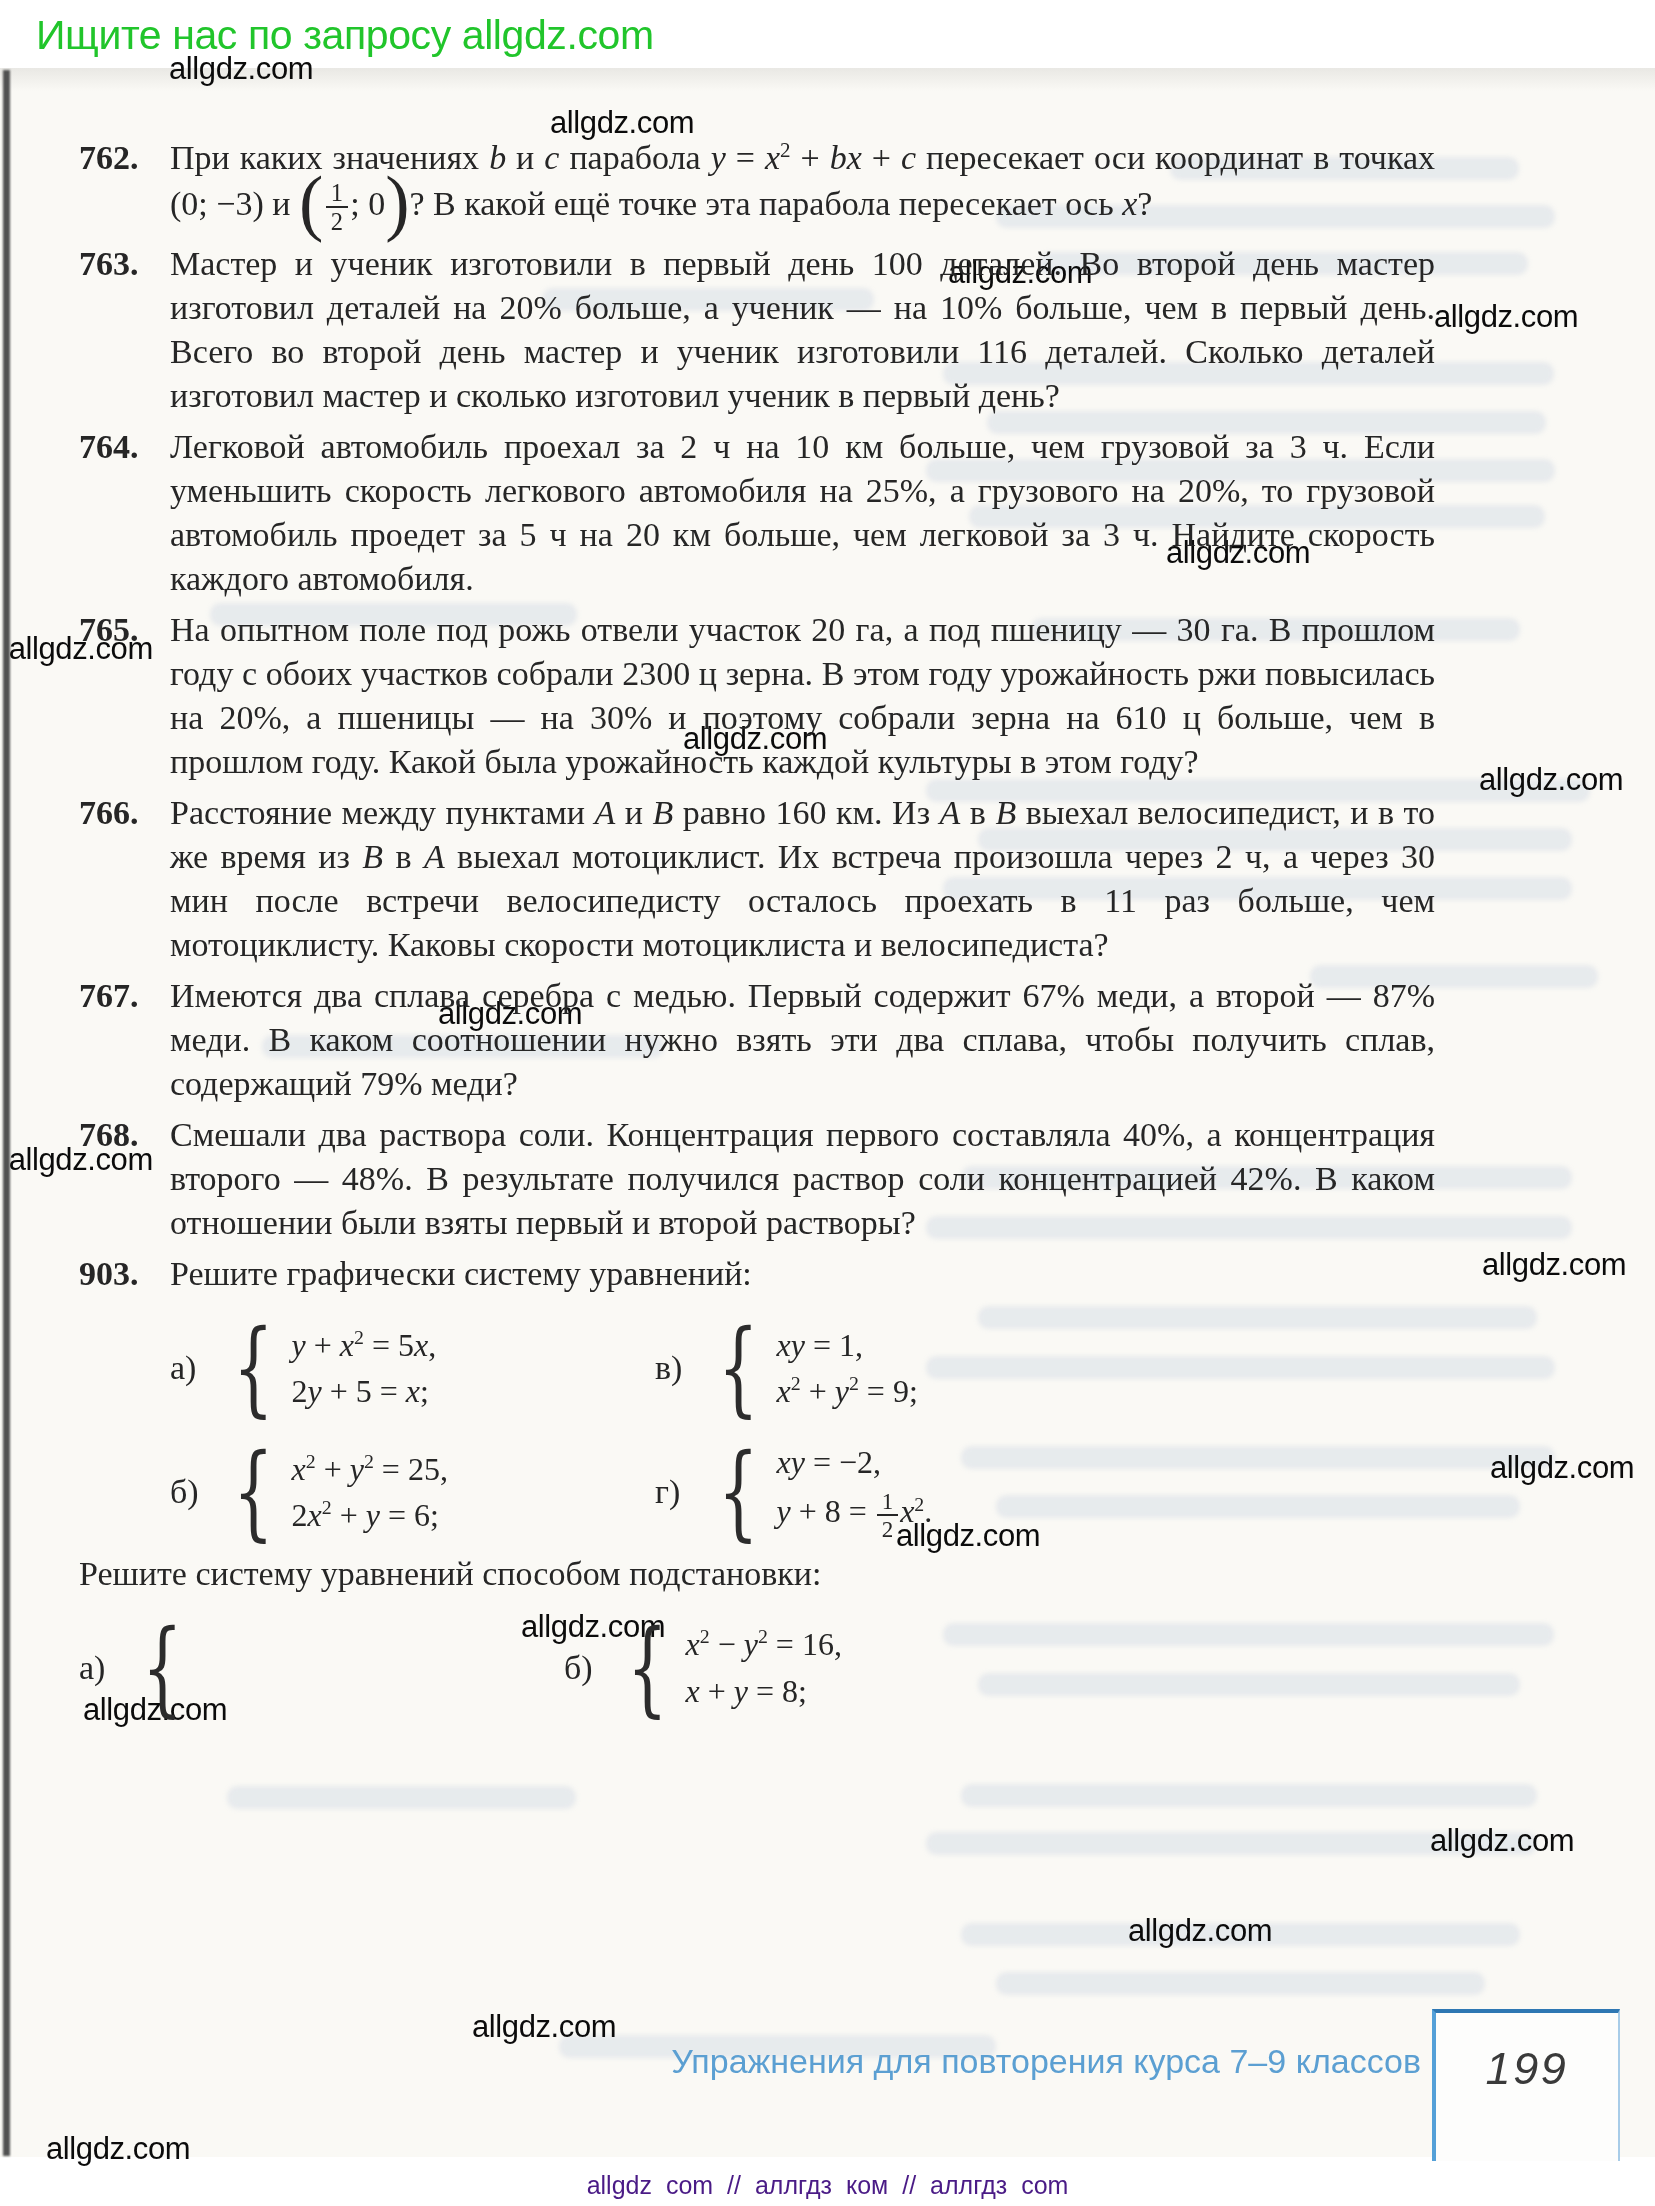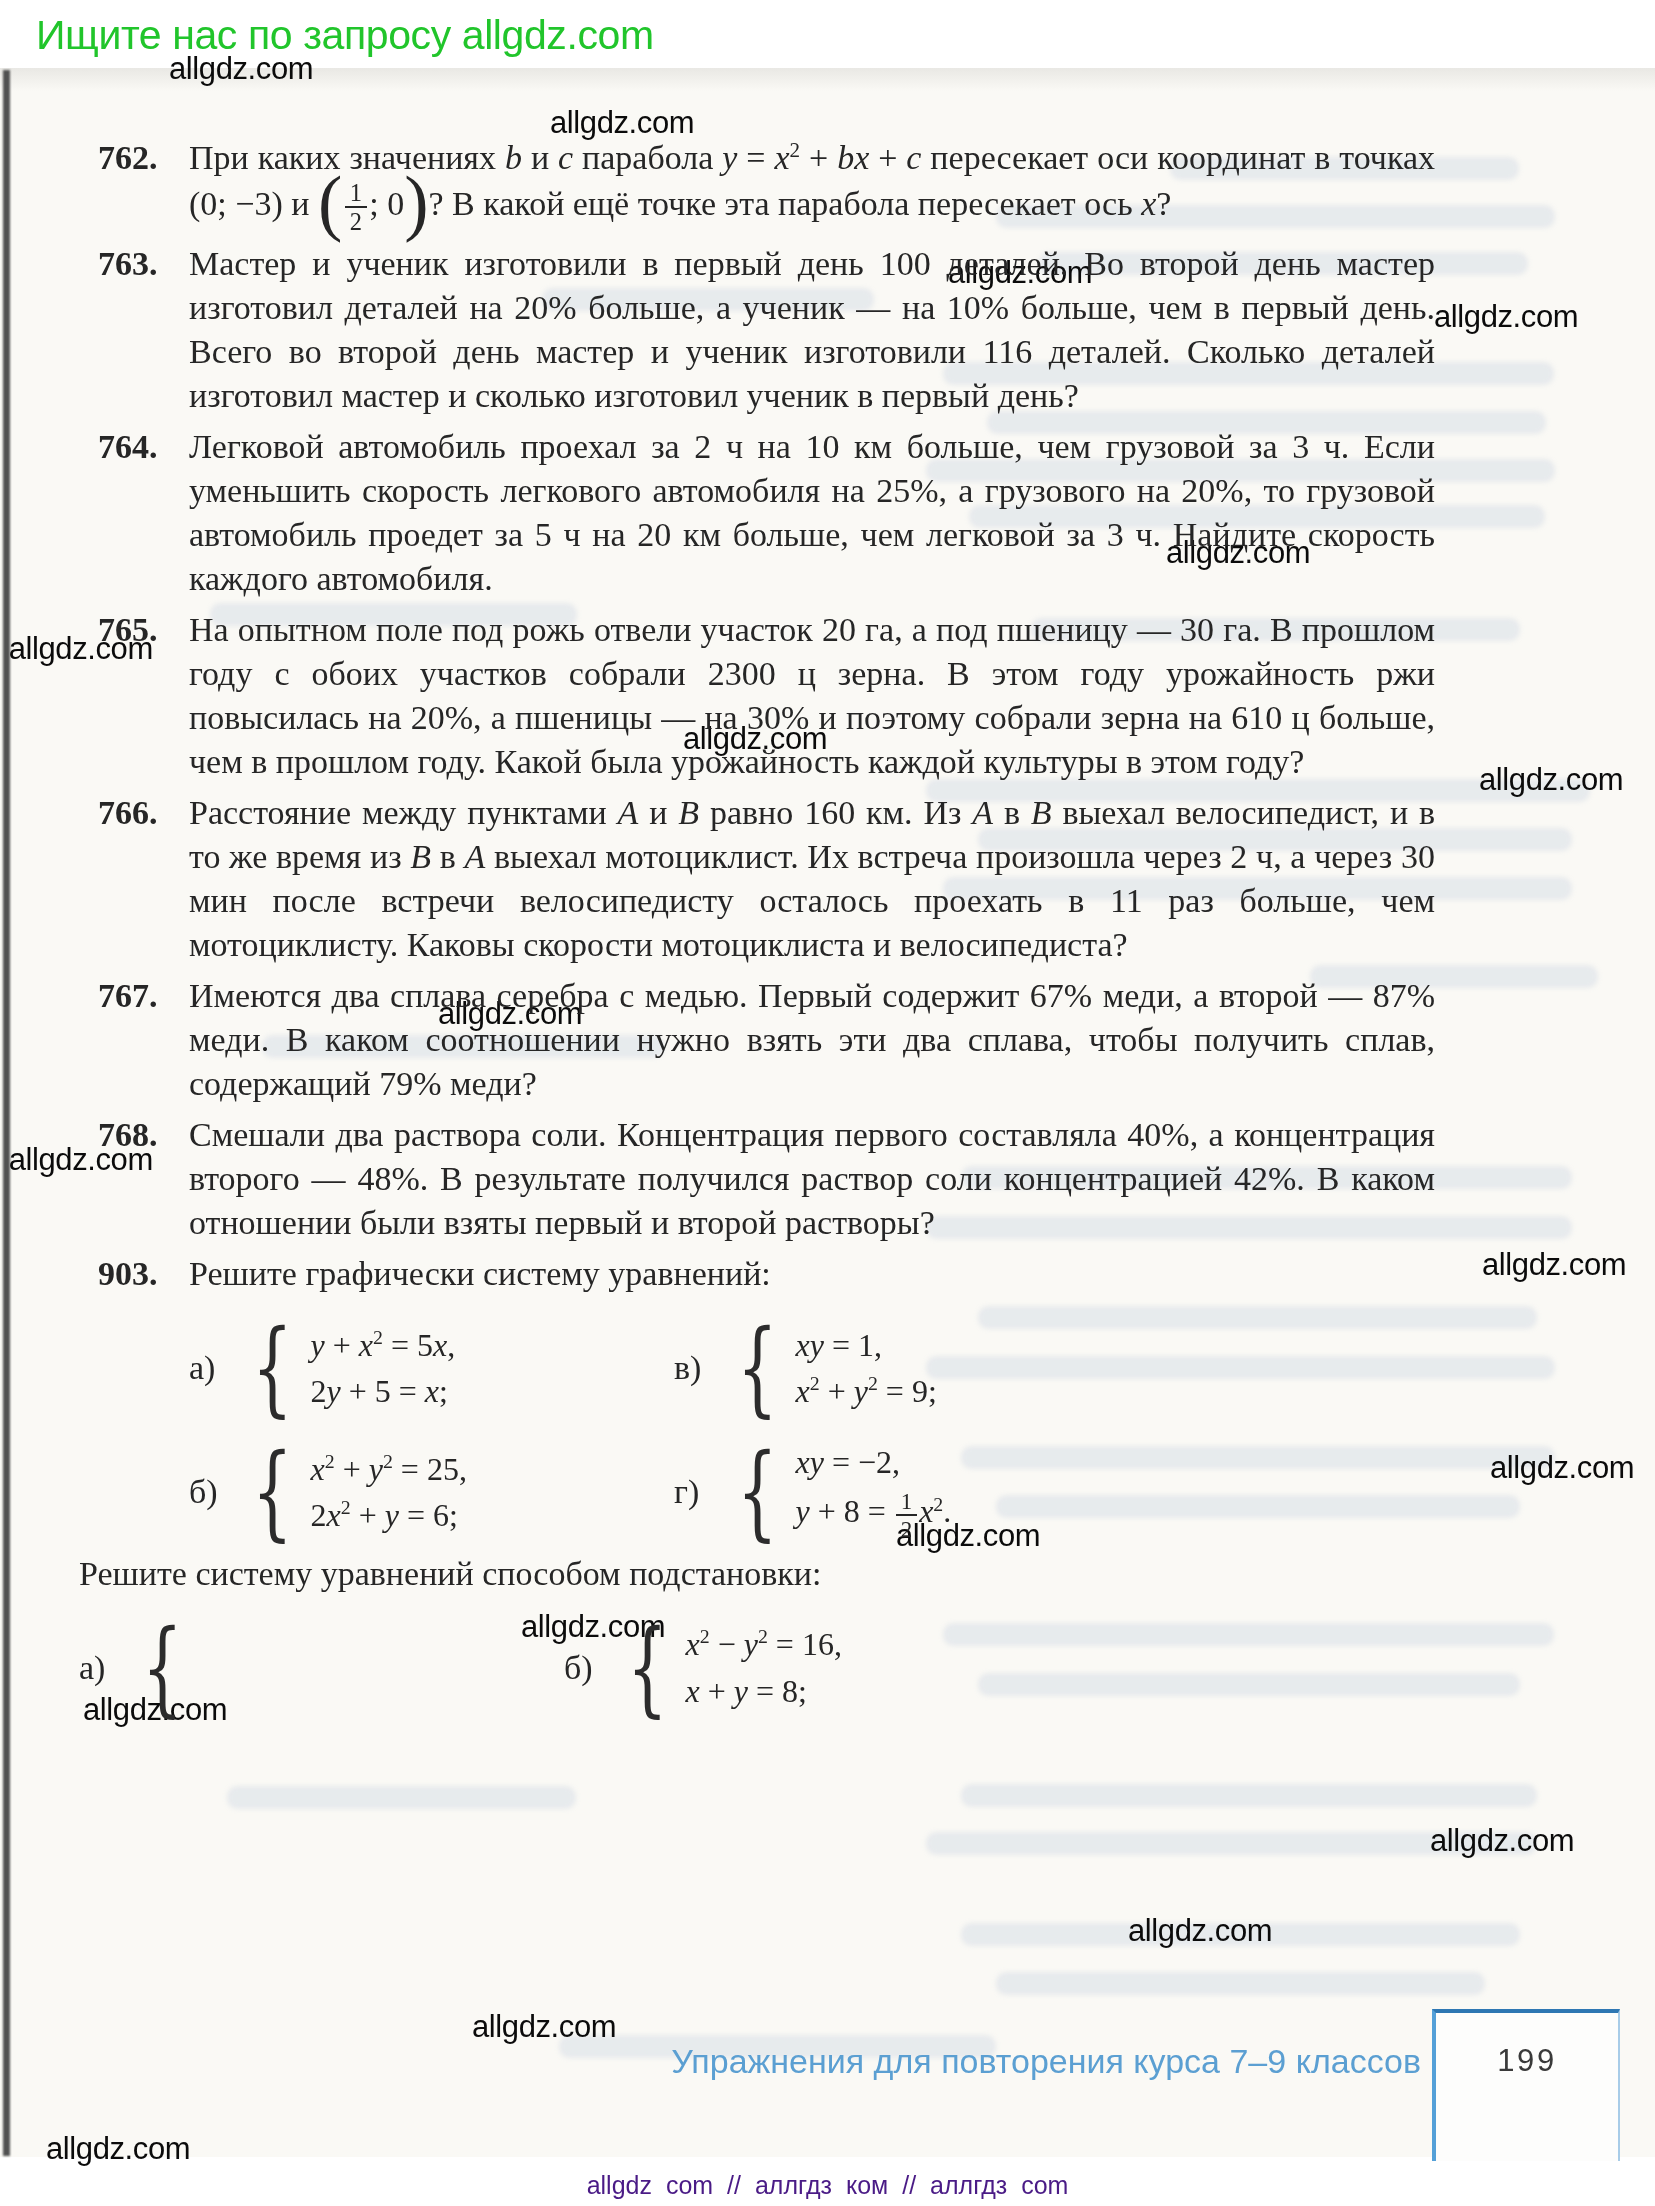--- a/index.html
+++ b/index.html
@@ -20,21 +20,21 @@
   
   .bleed{position:absolute;height:23px;border-radius:10.5px;background:rgba(130,155,195,0.15);filter:blur(2.6px);}
 
   
   .wm{position:absolute;font-family:"Liberation Sans",sans-serif;font-size:31px;color:#0b0b0b;
       letter-spacing:-0.4px;white-space:nowrap;}
 
   
   .content{position:absolute;left:79px;top:136px;width:1356px;font-size:34px;line-height:44px;}
   .problem{display:flex;margin-bottom:7px;}
-  .pnum{flex:0 0 91px;font-weight:bold;margin-left:19px;}
+  .pnum{flex:0 0 91px;font-weight:bold;}
   .pbody{flex:1;min-width:0;}
   .ptext{margin:0;text-align:justify;}
   .ptext i, .eq i{font-style:italic;}
   sup{font-size:0.62em;line-height:0;}
 
   
   .frac{display:inline-flex;flex-direction:column;align-items:center;vertical-align:middle;
         font-size:0.72em;line-height:1.06;margin:0 0.10em;}
   .frac .fn{border-bottom:2.6px solid currentColor;padding:0 0.20em 0.02em;}
   .frac .fd{padding-top:0.03em;}
@@ -48,22 +48,22 @@
   .brace{font-family:"DejaVu Serif",serif;font-size:103px;line-height:0.95;color:#2c2c2c;
          transform:scaleX(0.62);transform-origin:left center;margin-right:-7px;}
   .eqs{display:flex;flex-direction:column;gap:7.9px;font-size:32px;line-height:1.2;}
 
   
   .caption{position:absolute;top:2042px;right:234px;font-family:"Liberation Sans",sans-serif;
            font-size:34px;color:#5b9fd2;white-space:nowrap;margin-left:18px;}
   .pbox{position:absolute;left:1432px;top:2009px;width:182px;height:148px;background:#fdfdfc;
         border-top:4.4px solid #2e77b3;border-left:4.4px solid #54a0d8;border-right:2.6px solid #a8cce8;
         display:flex;justify-content:center;}
-  .pbox span{font-family:"Liberation Sans",sans-serif;font-size:31px;color:#3a3a3a;
-             letter-spacing:2.6px;margin-top:30px;}
+  .pbox span{font-family:"Liberation Sans",sans-serif;font-size:45px;color:#3a3a3a;
+             letter-spacing:2.6px;margin-top:30px;font-style:italic;}
   .bottom-line{position:absolute;top:2171px;left:0;width:100%;text-align:center;
                font-family:"Liberation Sans",sans-serif;font-size:25px;color:#4a1b86;word-spacing:7px;}
 </style>
 </head>
 <body>
 
 <div class="stage">
 
   <div class="promo">Ищите нас по запросу allgdz.com</div>
 

